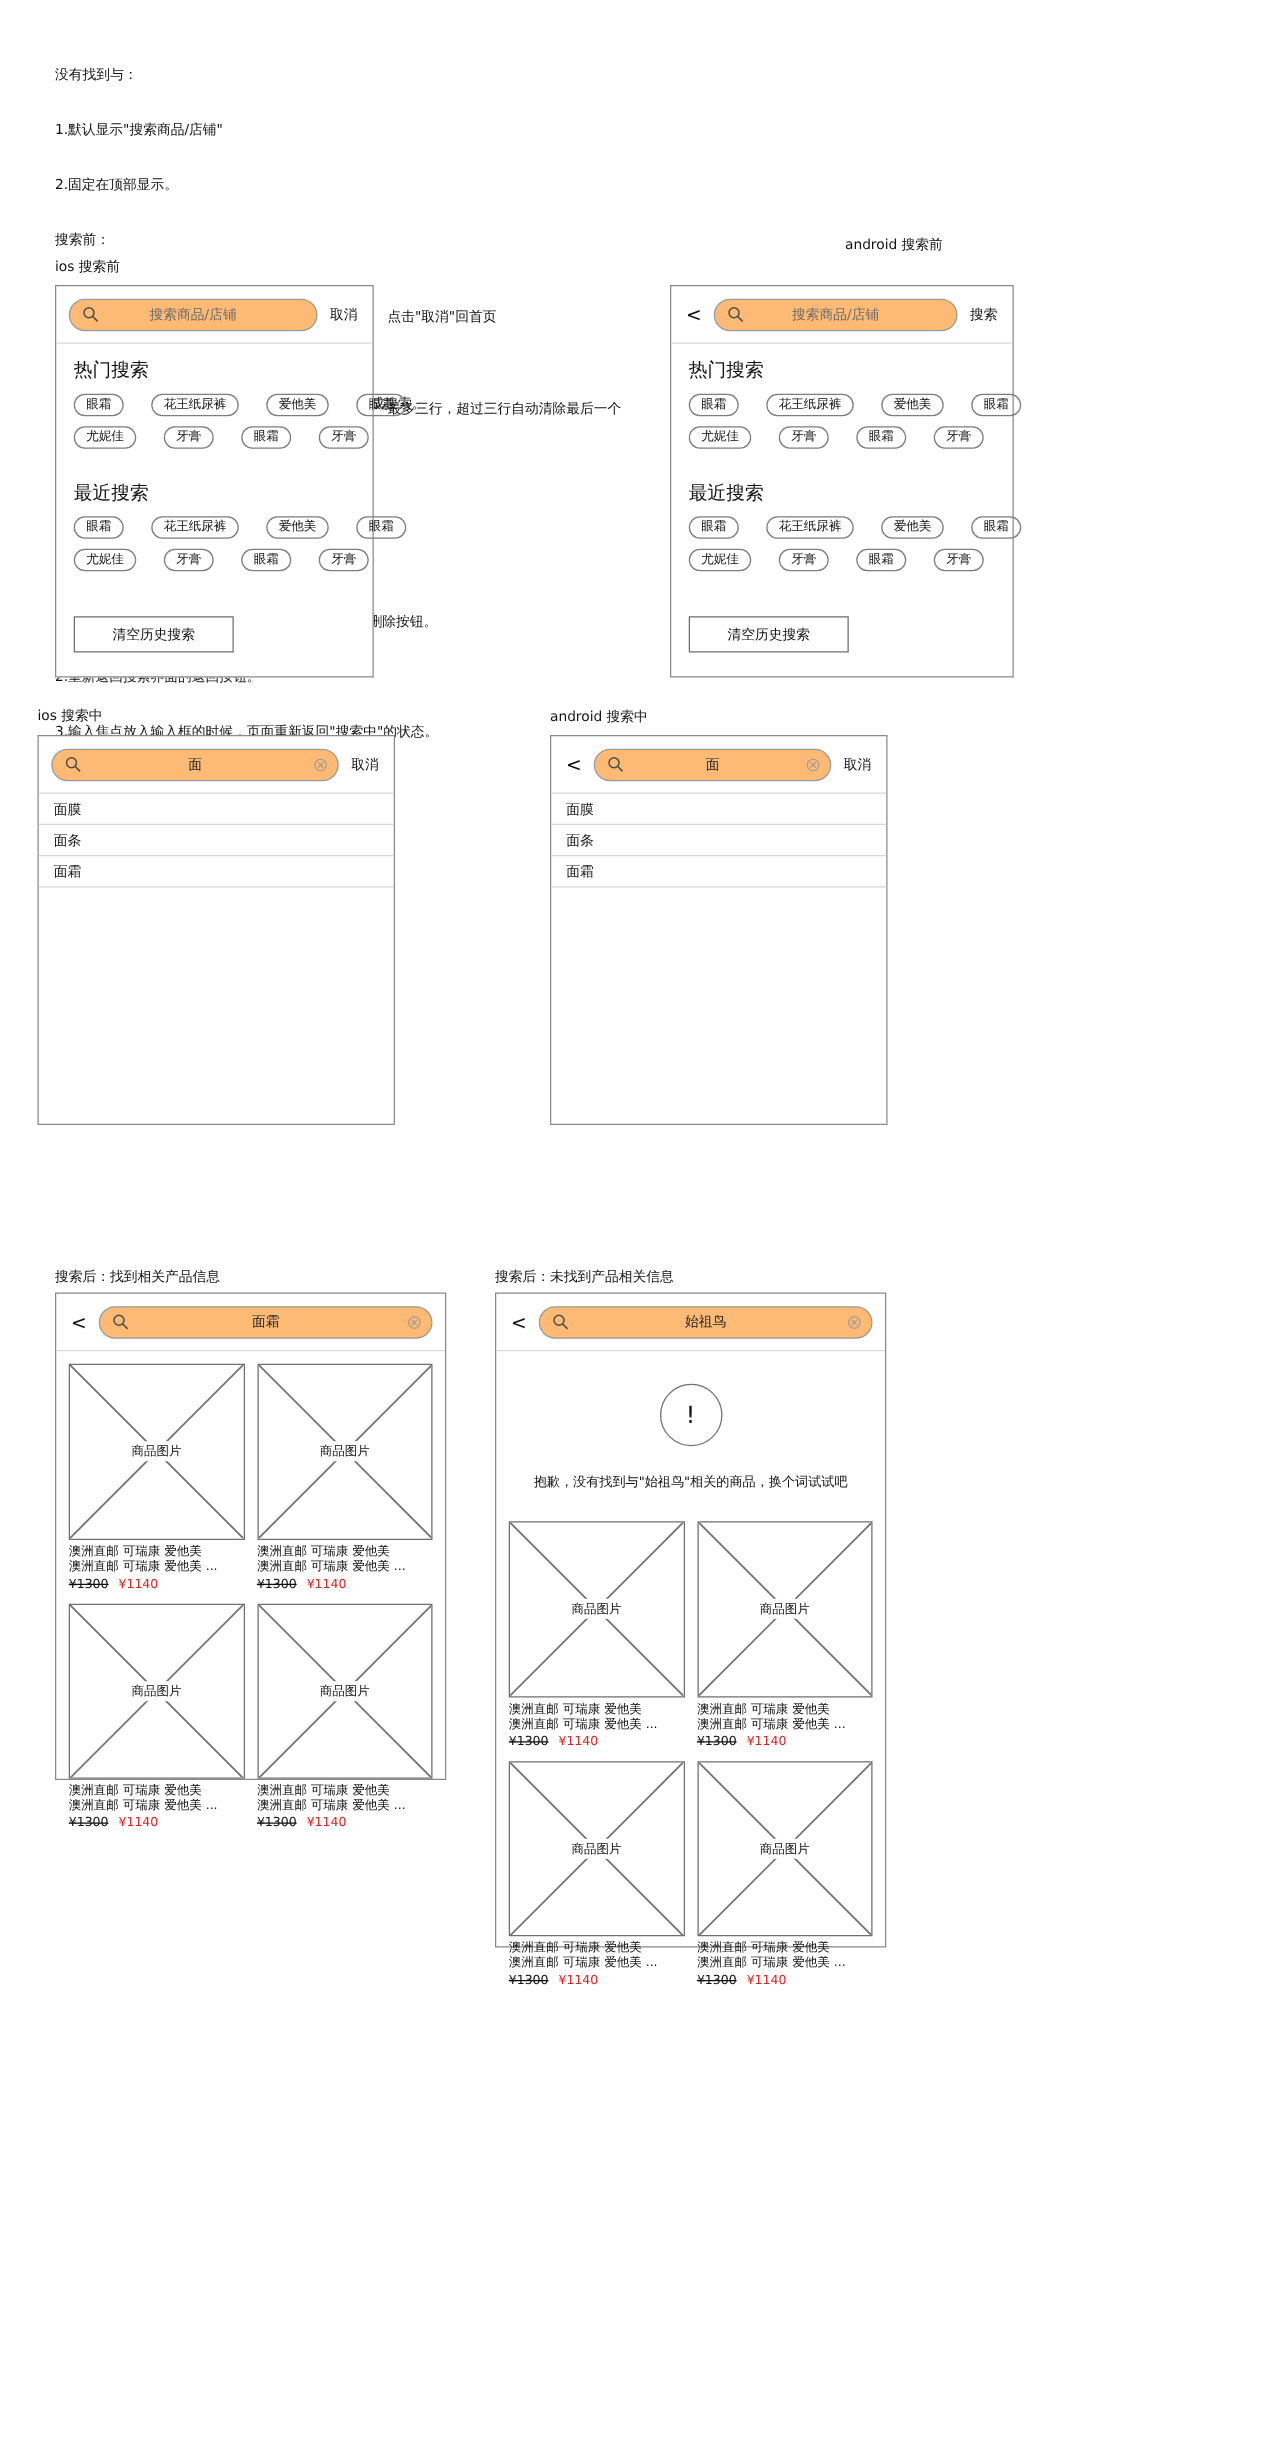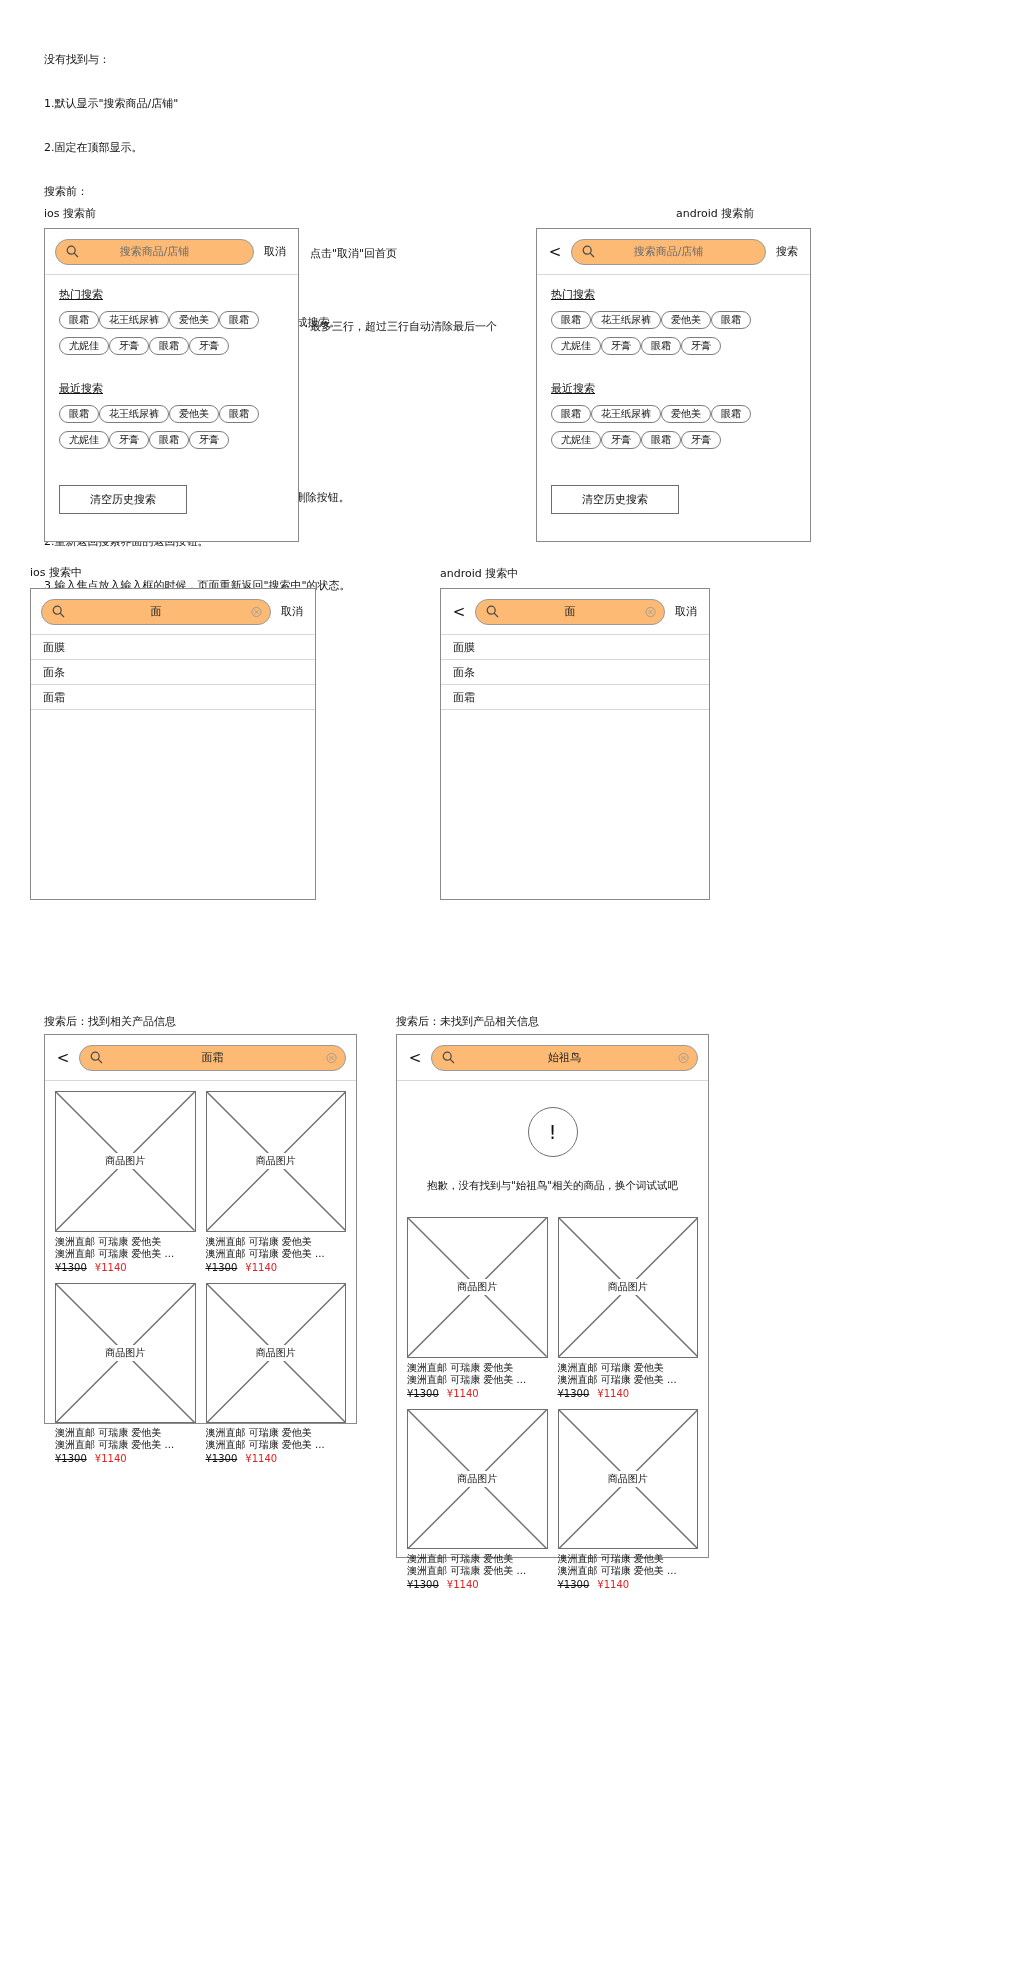--- a/index.html
+++ b/index.html
@@ -91,22 +91,22 @@
   .clear-x line { stroke: #9a9a9a; stroke-width: 1; stroke-linecap: round; }
   .sb-action {
     flex: 0 0 auto;
     font-size: 11px;
     color: #111;
     padding: 0 2px;
   }
 
   
   .sec { padding: 12px 14px 0 14px; }
-  .sec-title { font-size: 11px; color: #111; margin-bottom: 9px; text-decoration: underline; }
-  .tagrow { display: flex; gap: 0; margin-bottom: 8px; text-align: right; }
+  .sec-title { font-size: 15px; color: #111; margin-bottom: 9px; }
+  .tagrow { display: flex; gap: 22px; margin-bottom: 8px; text-align: right; }
   .tag {
     border: 1px solid #7d7d7d;
     border-radius: 9px;
     height: 18px;
     padding: 0 9px;
     font-size: 10px;
     line-height: 16px;
     color: #111;
     white-space: nowrap;
   }
@@ -204,21 +204,21 @@
   <span class="spec-line">3.输入框下展示历史搜索记录，搜索过的信息一键完成搜索。</span>
   <span class="spec-line">搜索中：</span>
   <span class="spec-line">1.输入关键词的同时，列表匹配关键词内容。</span>
   <span class="spec-line">搜索后：</span>
   <span class="spec-line">1.搜索框内显示输入的商品内容+删除搜索框内容的删除按钮。</span>
   <span class="spec-line">2.重新返回搜索界面的返回按钮。</span>
   <span class="spec-line">3.输入焦点放入输入框的时候，页面重新返回"搜索中"的状态。</span>
 </div>
 
 <div class="caption" style="left:44px; top:206px;">ios 搜索前</div>
-<div class="caption" style="left:676px; top:206px;">android 搜索前</div>
+<div class="caption" style="left:676px; top:188px;">android 搜索前</div>
 <div class="caption" style="left:30px; top:565px;">ios 搜索中</div>
 <div class="caption" style="left:440px; top:566px;">android 搜索中</div>
 <div class="caption" style="left:44px; top:1014px;">搜索后：找到相关产品信息</div>
 <div class="caption" style="left:396px; top:1014px;">搜索后：未找到产品相关信息</div>
 
 <div class="caption" style="left:310px; top:246px;">点击"取消"回首页</div>
 <div class="caption" style="left:310px; top:319px;">最多三行，超过三行自动清除最后一个</div>
 
 <div class="phone" style="left:44px; top:228px; width:255px; height:314px;">
   <div class="searchbar">

